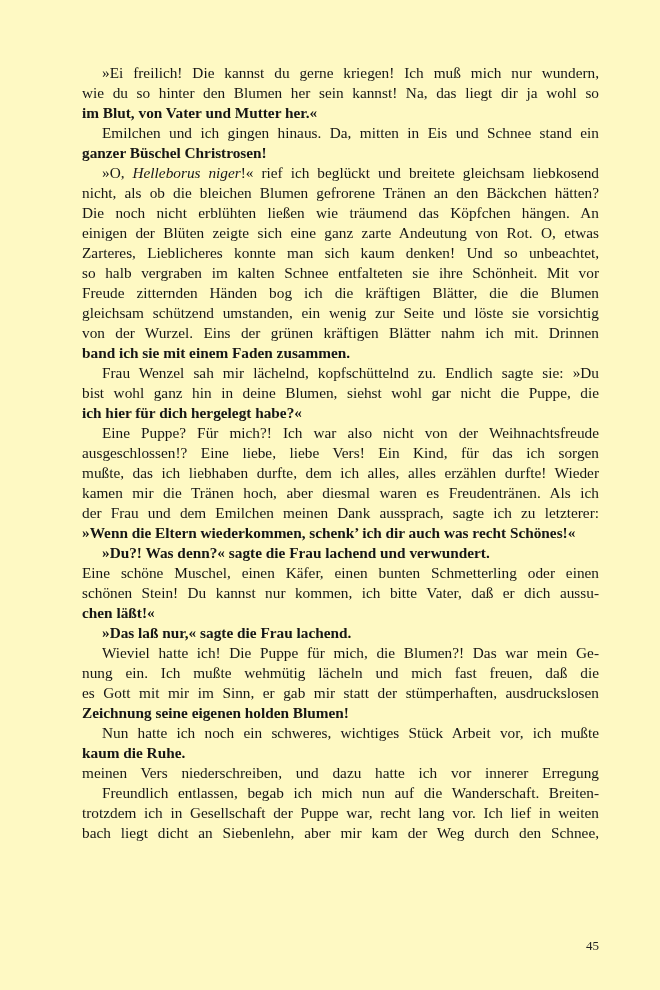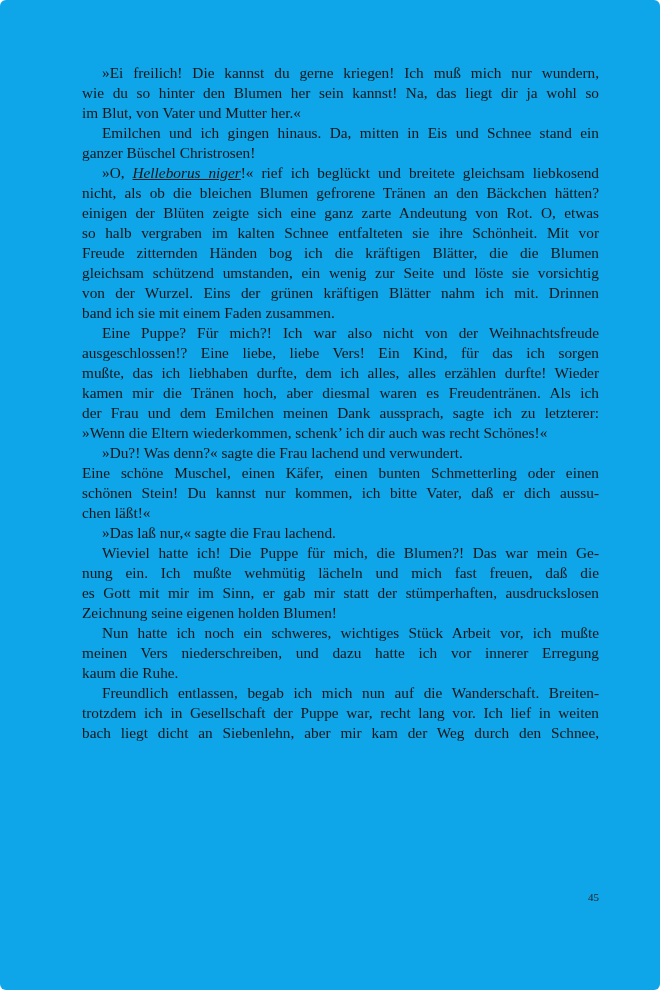--- a/index.html
+++ b/index.html
@@ -4,47 +4,46 @@
 <style>
   html, body {
     margin: 0;
     padding: 0;
     background: #ffffff;
   }
   .book-page {
     position: relative;
     width: 660px;
     height: 990px;
-    background: #0ea5e9;
+    background: #fef9c3;
     font-family: "Liberation Serif", "DejaVu Serif", serif;
     color: #161616;
     overflow: hidden;
-    border-radius: 6px;
   }
   .text-block {
     position: absolute;
     left: 82px;
     top: 63px;
     width: 517px;
     font-size: 15.3px;
     line-height: 20px;
   }
   .para { margin: 0; padding: 0; }
   .ln {
     text-align: justify;
     text-align-last: justify;
   }
   .ind { text-indent: 20px; }
-  .fin { text-align-last: left; }
-  .it  { font-style: italic; text-decoration: underline; }
+  .fin { text-align-last: left; font-weight: bold; }
+  .it  { font-style: italic; }
   .page-number {
     position: absolute;
-    top: 890px;
+    top: 939px;
     right: 61px;
-    font-size: 11px;
+    font-size: 13px;
     line-height: 14px;
     color: #222222;
   }
 </style>
 </head>
 <body>
 
 <div class="book-page">
   <div class="text-block">
 
@@ -55,28 +54,35 @@
     </div>
 
     <div class="para">
       <div class="ln ind">Emilchen und ich gingen hinaus. Da, mitten in Eis und Schnee stand ein</div>
       <div class="ln fin">ganzer Büschel Christrosen!</div>
     </div>
 
     <div class="para">
       <div class="ln ind"><span>»O, </span><span class="it">Helleborus niger</span><span>!« rief ich beglückt und breitete gleichsam liebkosend</span></div>
       <div class="ln">nicht, als ob die bleichen Blumen gefrorene Tränen an den Bäckchen hätten?</div>
+      <div class="ln">Die noch nicht erblühten ließen wie träumend das Köpfchen hängen. An</div>
       <div class="ln">einigen der Blüten zeigte sich eine ganz zarte Andeutung von Rot. O, etwas</div>
+      <div class="ln">Zarteres, Lieblicheres konnte man sich kaum denken! Und so unbeachtet,</div>
       <div class="ln">so halb vergraben im kalten Schnee entfalteten sie ihre Schönheit. Mit vor</div>
       <div class="ln">Freude zitternden Händen bog ich die kräftigen Blätter, die die Blumen</div>
       <div class="ln">gleichsam schützend umstanden, ein wenig zur Seite und löste sie vorsichtig</div>
       <div class="ln">von der Wurzel. Eins der grünen kräftigen Blätter nahm ich mit. Drinnen</div>
       <div class="ln fin">band ich sie mit einem Faden zusammen.</div>
     </div>
 
+    <div class="para">
+      <div class="ln ind">Frau Wenzel sah mir lächelnd, kopfschüttelnd zu. Endlich sagte sie: »Du</div>
+      <div class="ln">bist wohl ganz hin in deine Blumen, siehst wohl gar nicht die Puppe, die</div>
+      <div class="ln fin">ich hier für dich hergelegt habe?«</div>
+    </div>
 
     <div class="para">
       <div class="ln ind">Eine Puppe? Für mich?! Ich war also nicht von der Weihnachtsfreude</div>
       <div class="ln">ausgeschlossen!? Eine liebe, liebe Vers! Ein Kind, für das ich sorgen</div>
       <div class="ln">mußte, das ich liebhaben durfte, dem ich alles, alles erzählen durfte! Wieder</div>
       <div class="ln">kamen mir die Tränen hoch, aber diesmal waren es Freudentränen. Als ich</div>
       <div class="ln">der Frau und dem Emilchen meinen Dank aussprach, sagte ich zu letzterer:</div>
       <div class="ln fin">»Wenn die Eltern wiederkommen, schenk’ ich dir auch was recht Schönes!«</div>
     </div>
 
@@ -96,22 +102,22 @@
 
     <div class="para">
       <div class="ln ind">Wieviel hatte ich! Die Puppe für mich, die Blumen?! Das war mein Ge-</div>
       <div class="ln">nung ein. Ich mußte wehmütig lächeln und mich fast freuen, daß die</div>
       <div class="ln">es Gott mit mir im Sinn, er gab mir statt der stümperhaften, ausdruckslosen</div>
       <div class="ln fin">Zeichnung seine eigenen holden Blumen!</div>
     </div>
 
     <div class="para">
       <div class="ln ind">Nun hatte ich noch ein schweres, wichtiges Stück Arbeit vor, ich mußte</div>
+      <div class="ln fin">kaum die Ruhe.</div>
       <div class="ln">meinen Vers niederschreiben, und dazu hatte ich vor innerer Erregung</div>
-      <div class="ln fin">kaum die Ruhe.</div>
     </div>
 
     <div class="para">
       <div class="ln ind">Freundlich entlassen, begab ich mich nun auf die Wanderschaft. Breiten-</div>
       <div class="ln">trotzdem ich in Gesellschaft der Puppe war, recht lang vor. Ich lief in weiten</div>
       <div class="ln">bach liegt dicht an Siebenlehn, aber mir kam der Weg durch den Schnee,</div>
     </div>
 
   </div>
 

